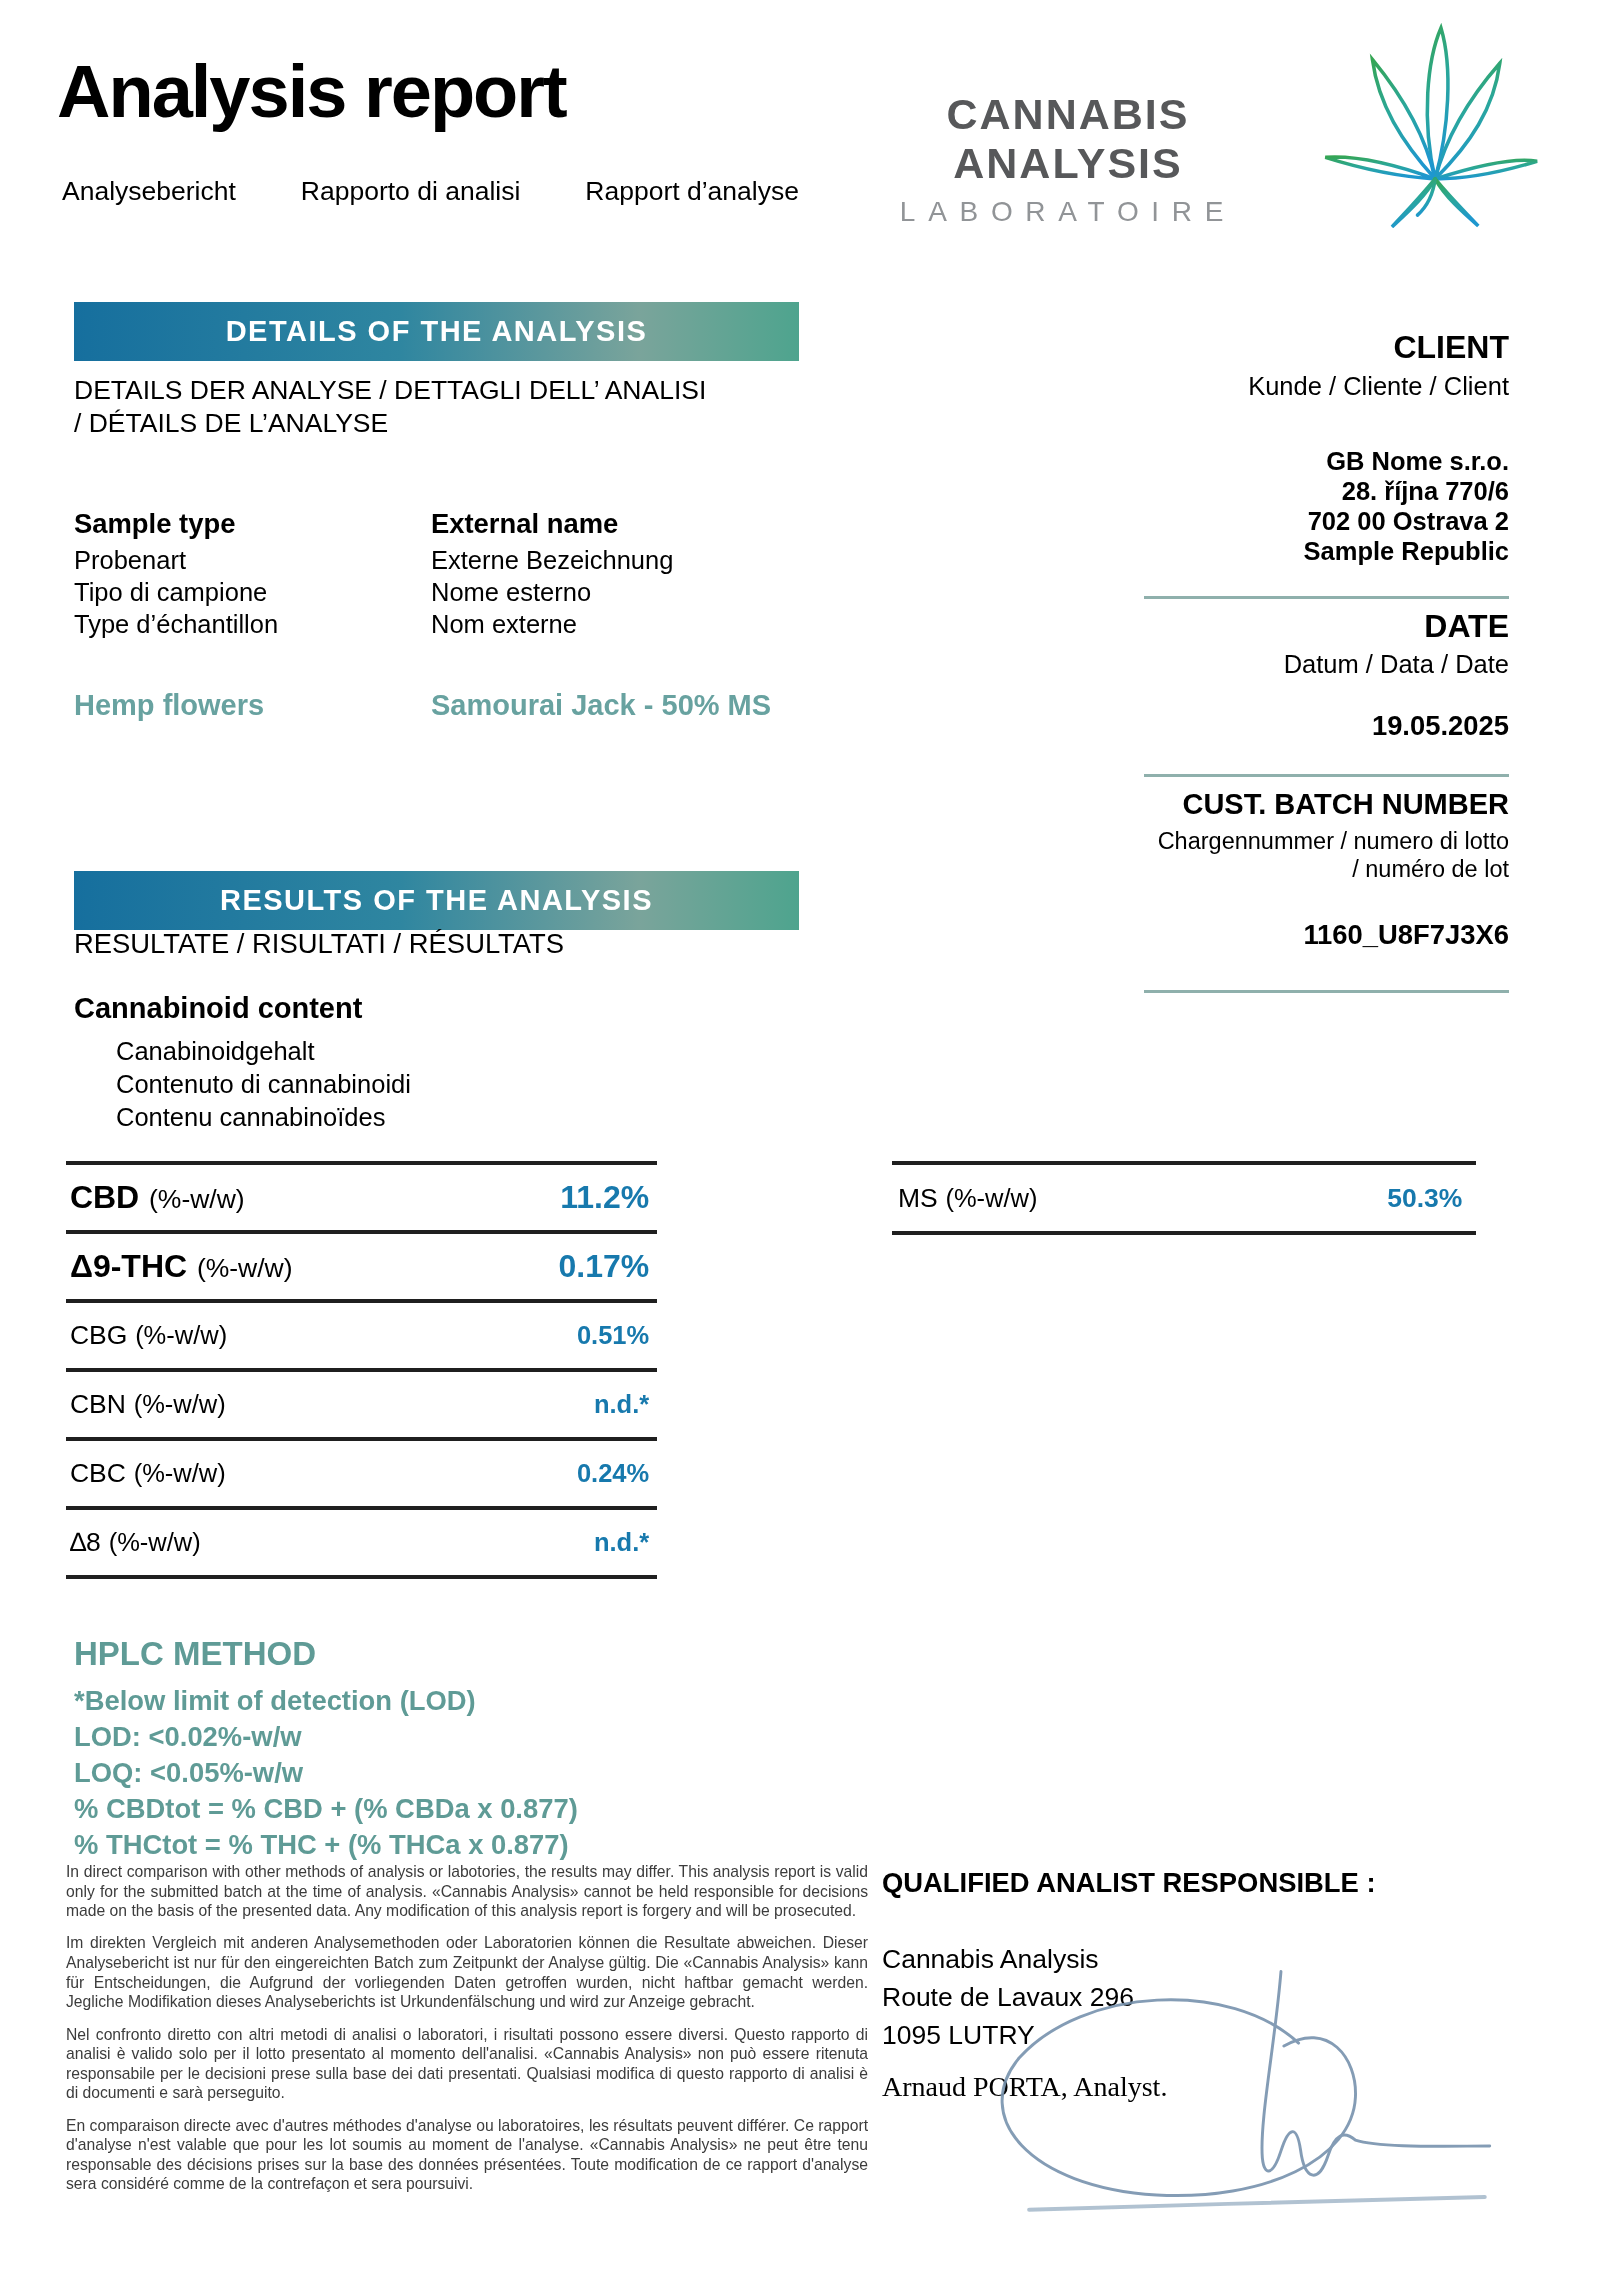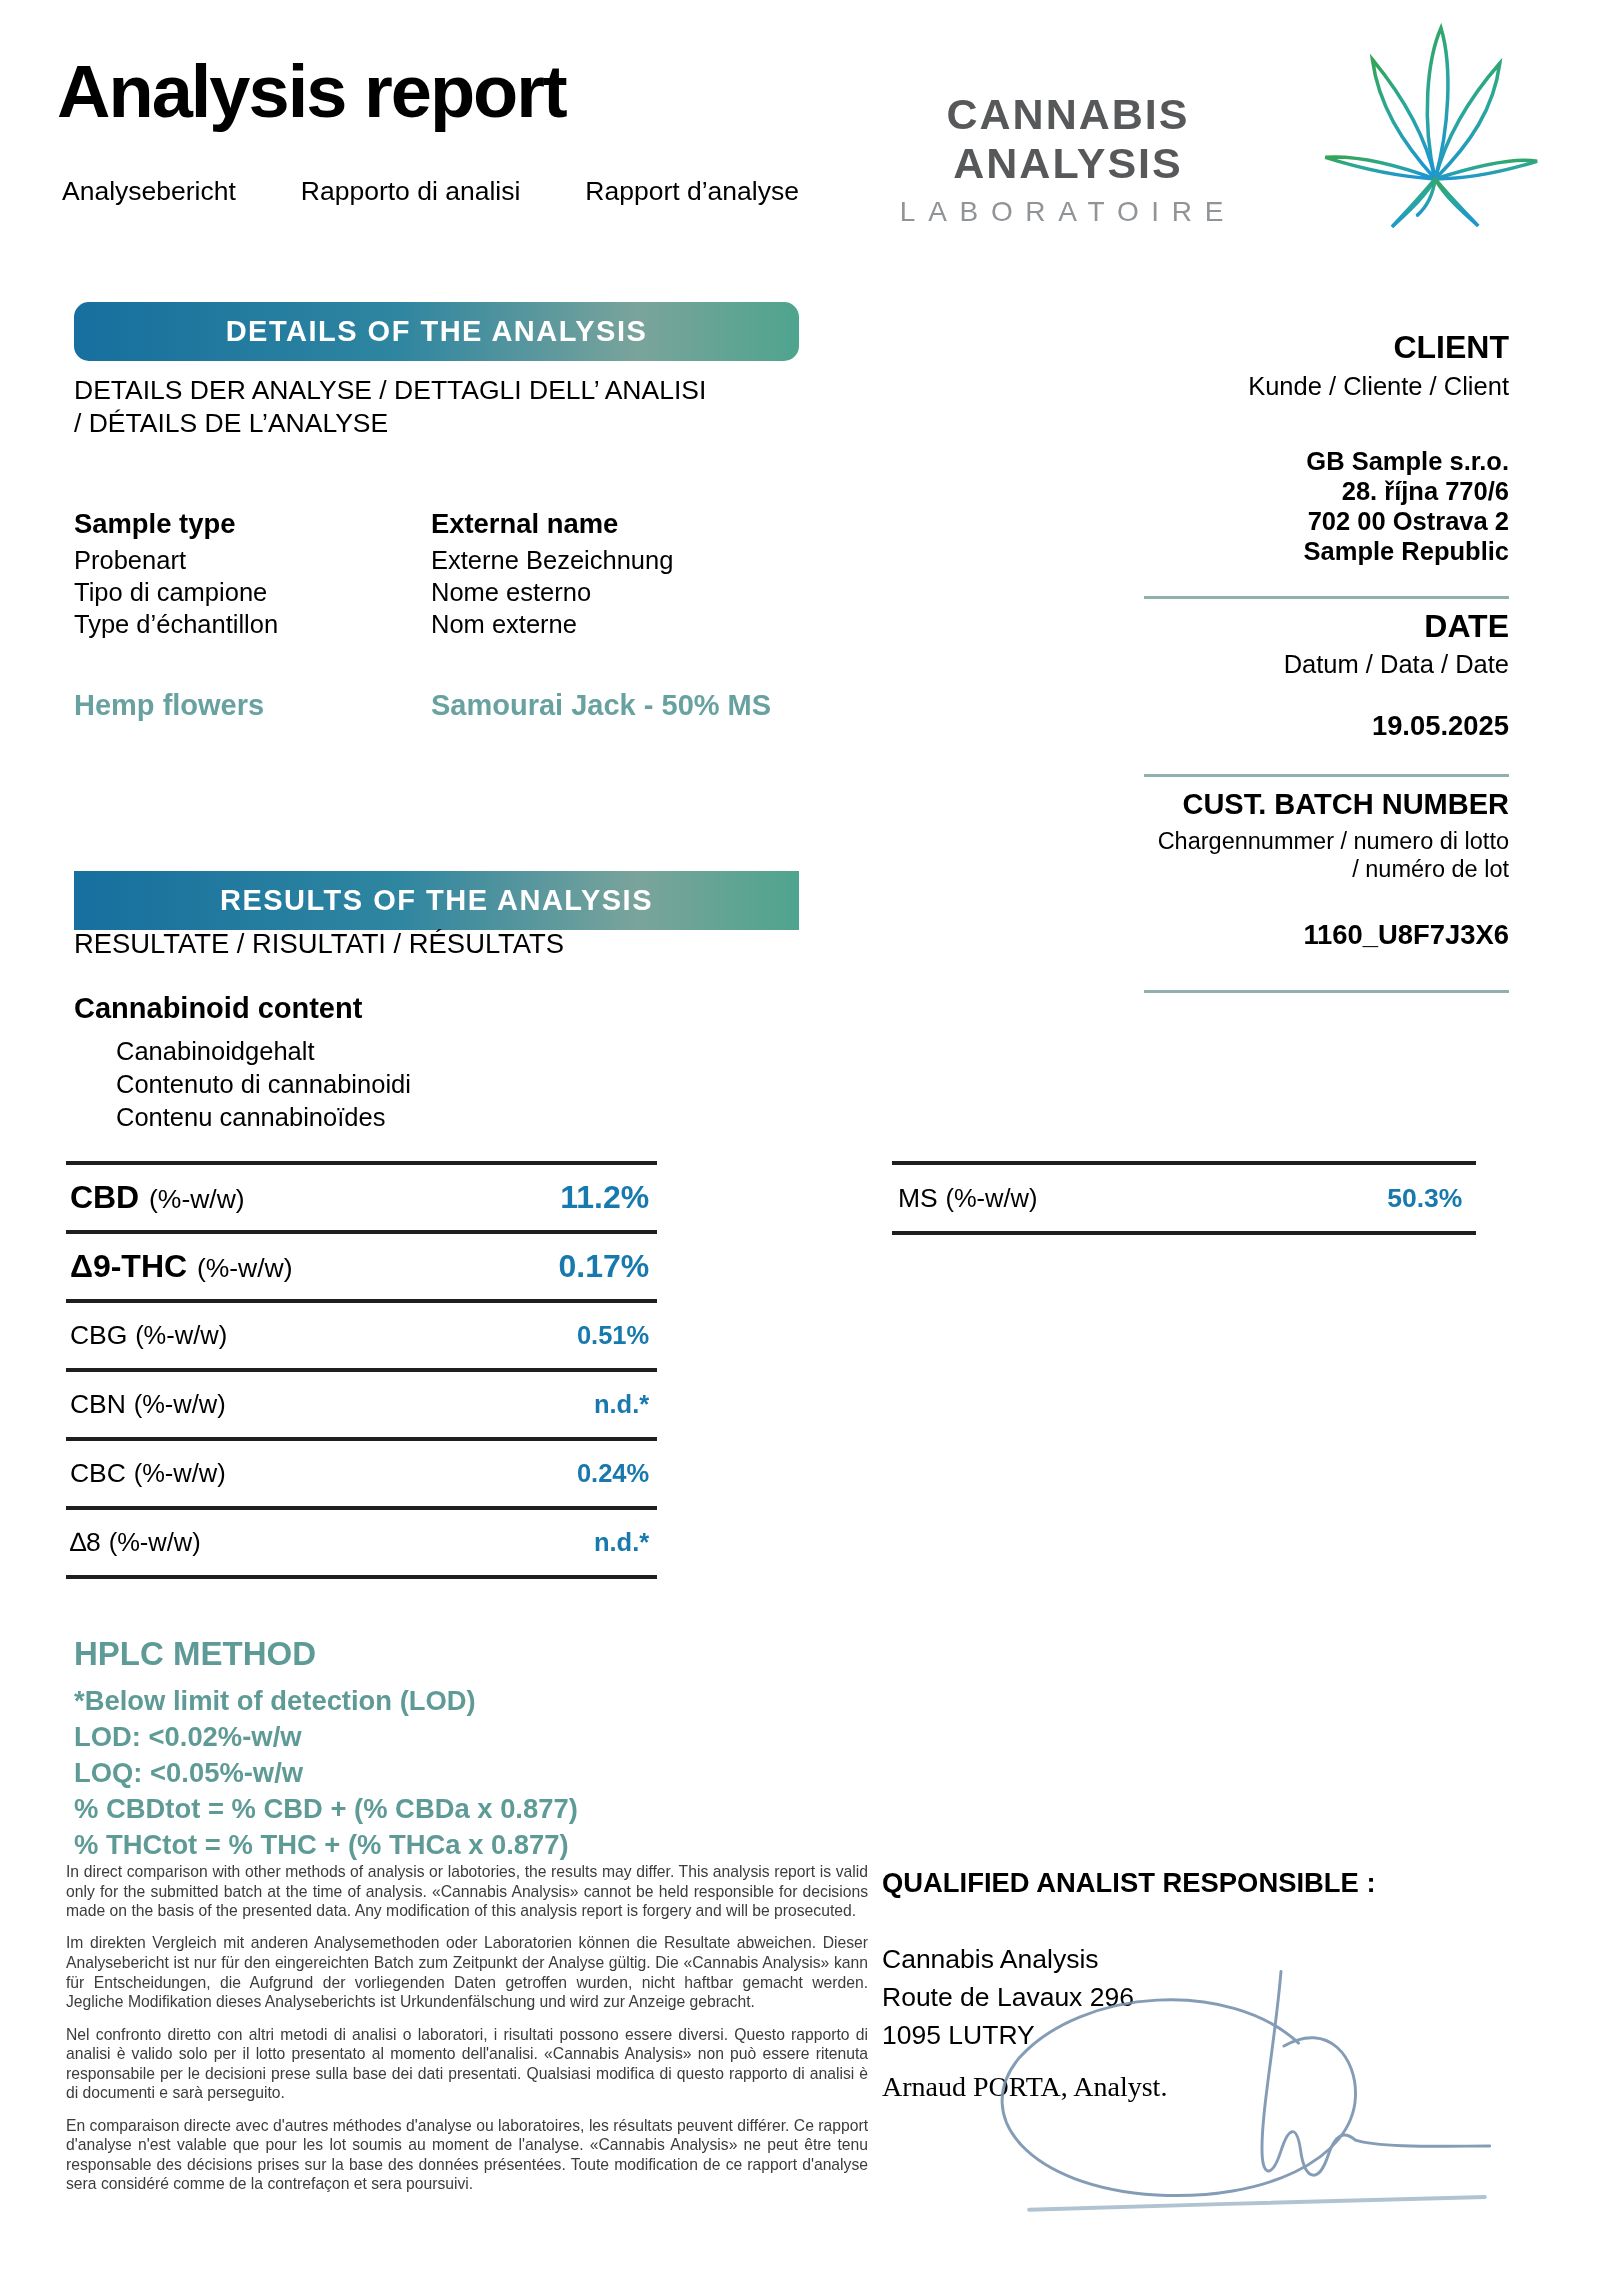--- a/index.html
+++ b/index.html
@@ -21,21 +21,21 @@
   .subtitle-row{position:absolute;left:62px;top:176px;display:flex;gap:65px;font-size:26.5px;}
 
   .logo-text{position:absolute;left:828px;top:90px;width:480px;text-align:center;}
   .logo-line1{font-size:43px;font-weight:bold;color:var(--logo-gray);letter-spacing:2px;}
   .logo-line2{font-size:28px;color:var(--logo-light);letter-spacing:12.7px;margin-top:7.8px;}
   .leaf{position:absolute;left:1292px;top:19.6px;}
 
   .banner{position:absolute;left:74px;width:725px;height:59px;
     background:linear-gradient(90deg,#166f9e 0%,#2f86a0 45%,#7aa49b 78%,#4ea48e 100%);
     color:#fff;font-size:29px;font-weight:bold;letter-spacing:1.5px;text-align:center;line-height:59px;}
-  .banner1{top:302px;border-radius:15px;}
+  .banner1{top:302px;}
   .banner2{top:855px;margin-top:16px;}
   .banner-sub{position:absolute;left:74px;font-size:26.5px;line-height:33px;}
   .details-sub{top:374px;width:647px;}
   .results-sub{top:927px;width:725px;font-size:27.4px;}
 
   .field-block{position:absolute;top:508px;}
   .field-label{font-size:27.4px;font-weight:bold;margin-bottom:3.9px;}
   .field-trans{font-size:25.5px;line-height:32px;}
   .field-value{position:absolute;top:689px;font-size:29px;font-weight:bold;color:var(--teal-text);}
 
@@ -132,21 +132,21 @@
     <div class="field-trans">Probenart</div>
     <div class="field-trans">Tipo di campione</div>
     <div class="field-trans">Type d’échantillon</div>
   </div>
   <div class="field-value" style="left:74px;">Hemp flowers</div>
   <div class="field-value" style="left:431px;">Samourai Jack - 50% MS</div>
 
   <div class="rc rc-h1" style="top:329px;">CLIENT</div>
   <div class="rc rc-sub" style="top:372px;">Kunde / Cliente / Client</div>
   <div class="rc rc-addr" style="top:446px;">
-    <div>GB Sample s.r.o.</div>
+    <div>GB Nome s.r.o.</div>
     <div>28. října 770/6</div>
     <div>702 00 Ostrava 2</div>
     <div>Sample Republic</div>
   </div>
   <div class="rc-hr" style="top:596px;"></div>
   <div class="rc rc-h1" style="top:608px;">DATE</div>
   <div class="rc rc-sub" style="top:650px;">Datum / Data / Date</div>
   <div class="rc rc-val" style="top:710px;">19.05.2025</div>
   <div class="rc-hr" style="top:774px;"></div>
   <div class="rc rc-h2" style="top:788px;">CUST. BATCH NUMBER</div>

